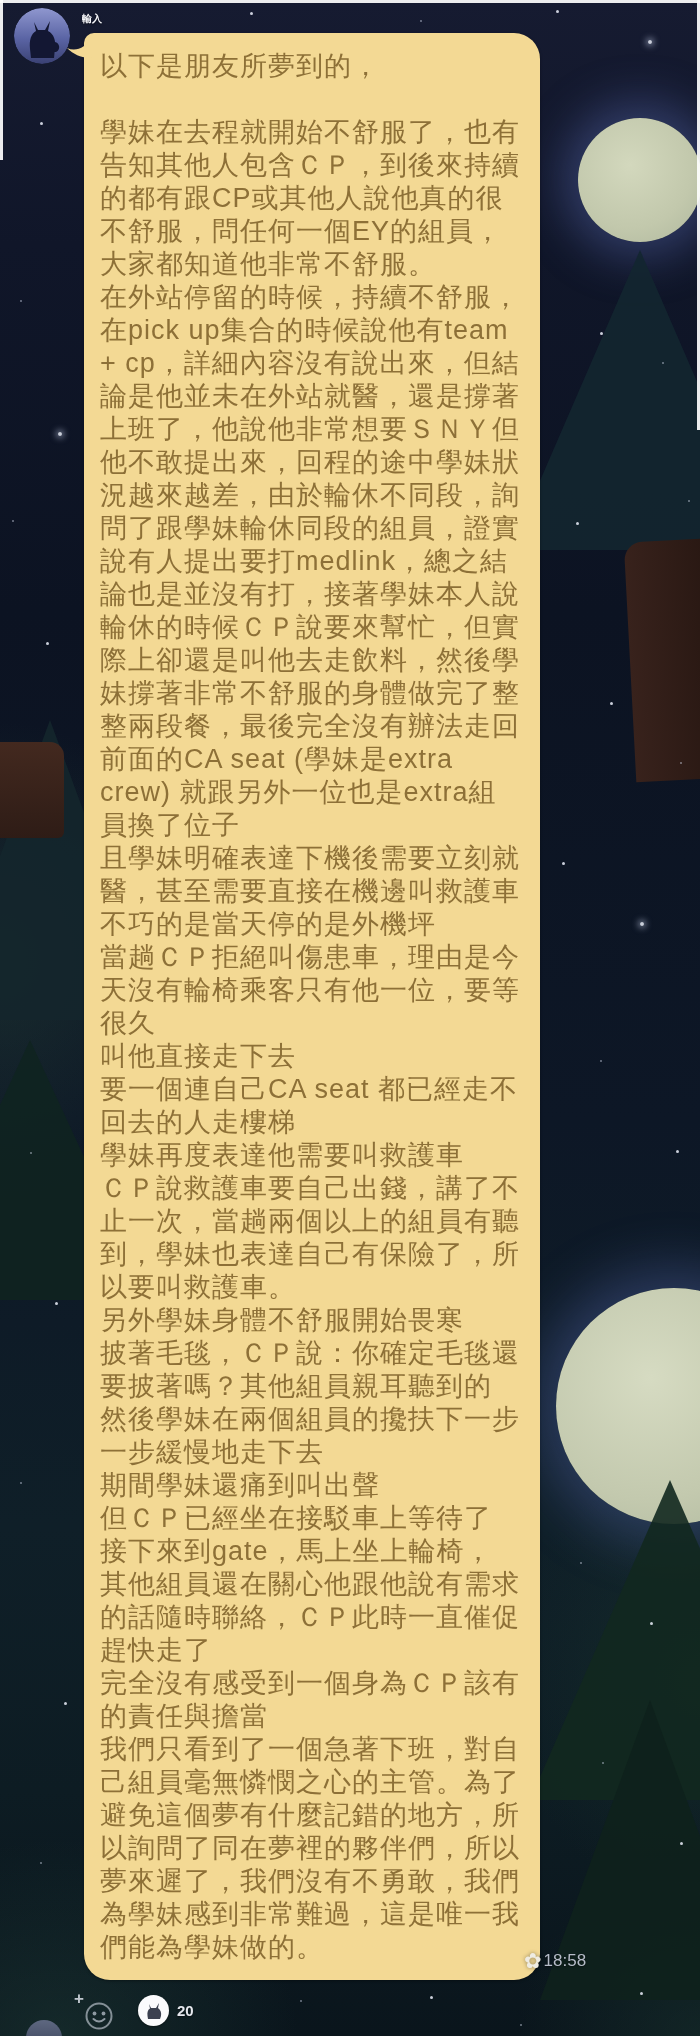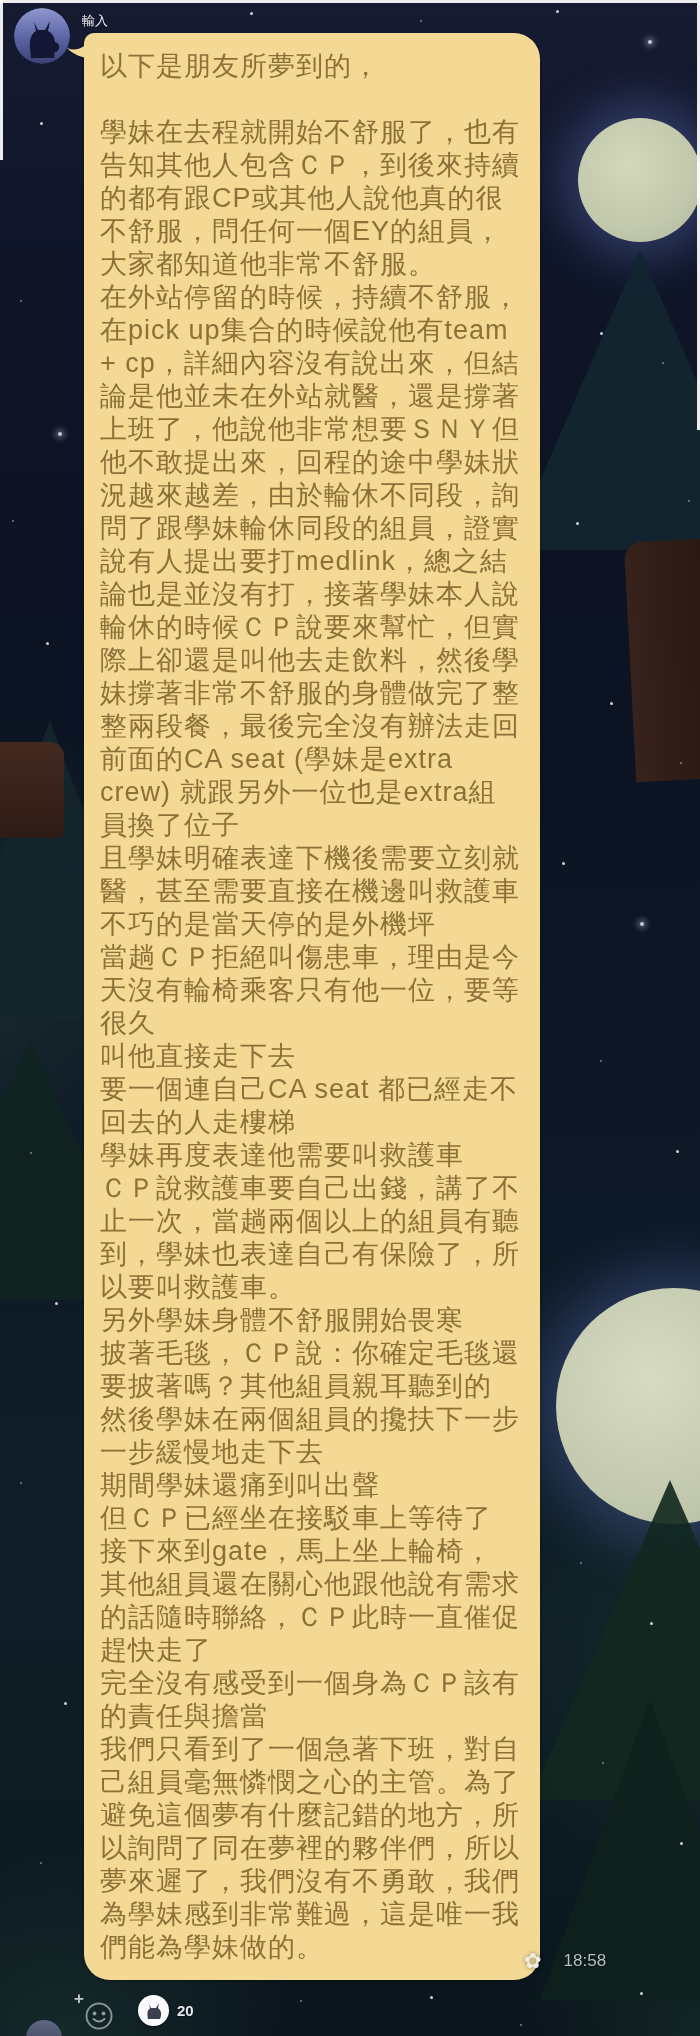--- a/index.html
+++ b/index.html
@@ -42,38 +42,38 @@
   .t1{left:-60px;top:720px;border-left:110px solid transparent;border-right:110px solid transparent;border-bottom:300px solid #14262c;}
   .t2{left:-90px;top:1040px;border-left:120px solid transparent;border-right:120px solid transparent;border-bottom:260px solid #102320;}
   .t3{right:-70px;top:250px;border-left:130px solid transparent;border-right:130px solid transparent;border-bottom:300px solid #132630;}
   .t4{right:-110px;top:1480px;border-left:140px solid transparent;border-right:140px solid transparent;border-bottom:320px solid #12281f;}
   .t5{right:-60px;top:1700px;border-left:110px solid transparent;border-right:110px solid transparent;border-bottom:300px solid #0e211c;}
   .stump{position:absolute;left:-14px;top:742px;width:78px;height:96px;background:linear-gradient(180deg,#43291f,#2e1c16);border-radius:10px 14px 6px 6px;}
   .trunk{position:absolute;right:-26px;top:540px;width:96px;height:240px;background:linear-gradient(90deg,#38221c,#261611);border-radius:18px 6px 0 0;transform:rotate(-3deg);}
 
   
   .avatar{position:absolute;left:14px;top:8px;width:56px;height:56px;border-radius:50%;overflow:hidden;z-index:3;}
-  .sender{position:absolute;left:82px;top:12px;font-size:13px;font-weight:normal;color:#f5f6fa;z-index:3;text-shadow:0 1px 2px rgba(0,0,0,.5);}
+  .sender{position:absolute;left:82px;top:12px;font-size:10px;font-weight:bold;color:#f5f6fa;z-index:3;text-shadow:0 1px 2px rgba(0,0,0,.5);}
 
   
   .bubble{
     position:absolute;left:84px;top:33px;width:456px;min-height:1942px;box-sizing:border-box;
     background:#f3d994;border-radius:10px 26px 26px 26px;padding:17px 16px 16px 16px;z-index:2;
     box-shadow:0 1px 3px rgba(0,0,0,.35);
   }
   .tail{position:absolute;left:-17px;top:2px;}
   .msg-text{
     font-size:27px;line-height:33px;letter-spacing:1px;color:#8d7037;
     white-space:pre-wrap;word-break:break-word;
   }
 
   
   .meta{position:absolute;left:524px;top:1950px;display:flex;align-items:center;z-index:3;}
   .flower{font-size:21px;color:#efece2;text-shadow:0 0 4px rgba(0,0,0,.4);line-height:1;}
-  .timestamp{margin-left:22px;font-size:17px;color:#b6bcc8;text-shadow:0 1px 2px rgba(0,0,0,.5);}
+  .timestamp{margin-left:2px;font-size:17px;color:#b6bcc8;text-shadow:0 1px 2px rgba(0,0,0,.5);}
 
   
   .reaction-row{position:absolute;left:74px;top:1988px;height:44px;display:flex;align-items:center;z-index:3;}
   .add-reaction{position:relative;width:42px;height:42px;}
   .plus{position:absolute;left:0;top:0;font-size:17px;color:rgba(235,239,247,.8);font-weight:bold;}
   .smiley{position:absolute;left:10px;top:12px;}
   .badge{margin-left:22px;width:31px;height:31px;border-radius:50%;background:#fbfbfd;display:flex;align-items:center;justify-content:center;box-shadow:0 1px 2px rgba(0,0,0,.4);}
   .count{margin-left:8px;font-size:15px;font-weight:bold;color:#e6e8ee;text-shadow:0 1px 2px rgba(0,0,0,.5);}
   .next-avatar{position:absolute;left:26px;top:2020px;width:36px;height:36px;border-radius:50%;background:linear-gradient(180deg,#6b7390,#3c425c);opacity:.85;z-index:3;}
 </style>

